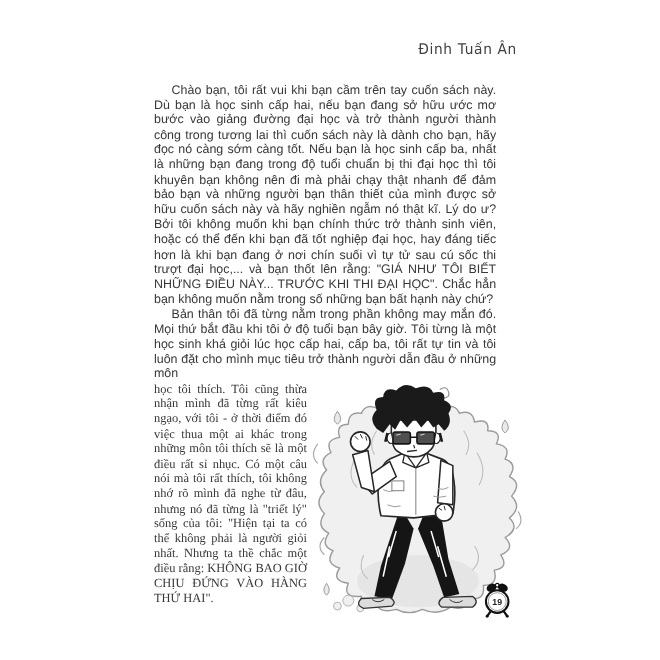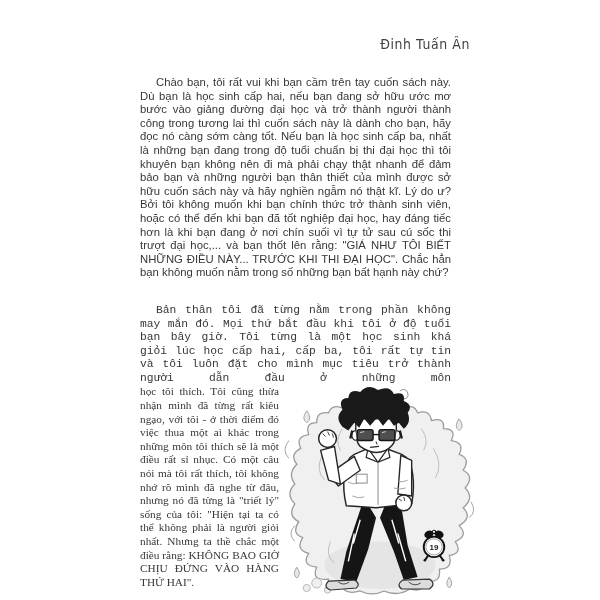--- a/index.html
+++ b/index.html
@@ -30,31 +30,31 @@
     position:absolute;
     left:140px; top:76px;
     width:311px;
     font-size:11.3px;
     line-height:13.6px;
     color:#373737;
     text-align:justify;
   }
   .para { margin:0; }
   .indent { text-indent:16px; }
-  .p2-intro { margin-top:24px; text-align-last:justify;font-family:Liberation Mono, monospace; }
+  .p2-intro { margin-top:0; text-align-last:justify; }
   .wrap-block { margin:0;font-family:Liberation Serif, serif; }
   .illu {
     float:right;
     width:194px; height:212px;
     margin:0 -26px 0 4px;
   }
   .illu svg { display:block; width:194px; height:212px; }
   .clock-badge {
     position:absolute;
-    left:420px; top:527px;
+    left:438px; top:527px;
     width:28px; height:37px;
   }
   .clock-badge svg { display:block; width:28px; height:37px; }
   .clock-num {
     font-family:"Liberation Sans", sans-serif;
     font-weight:bold;
   }
 </style>
 </head>
 <body>

